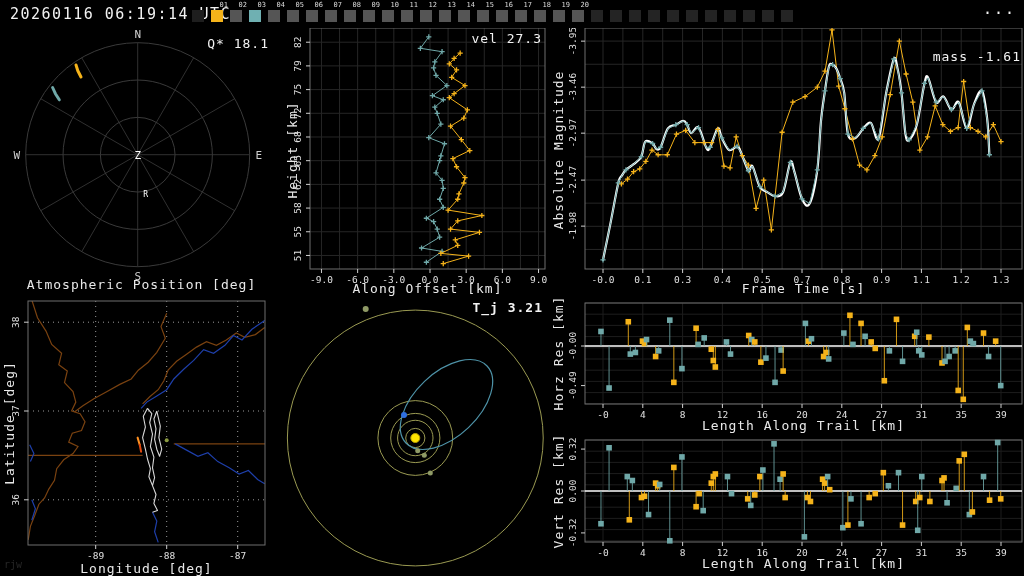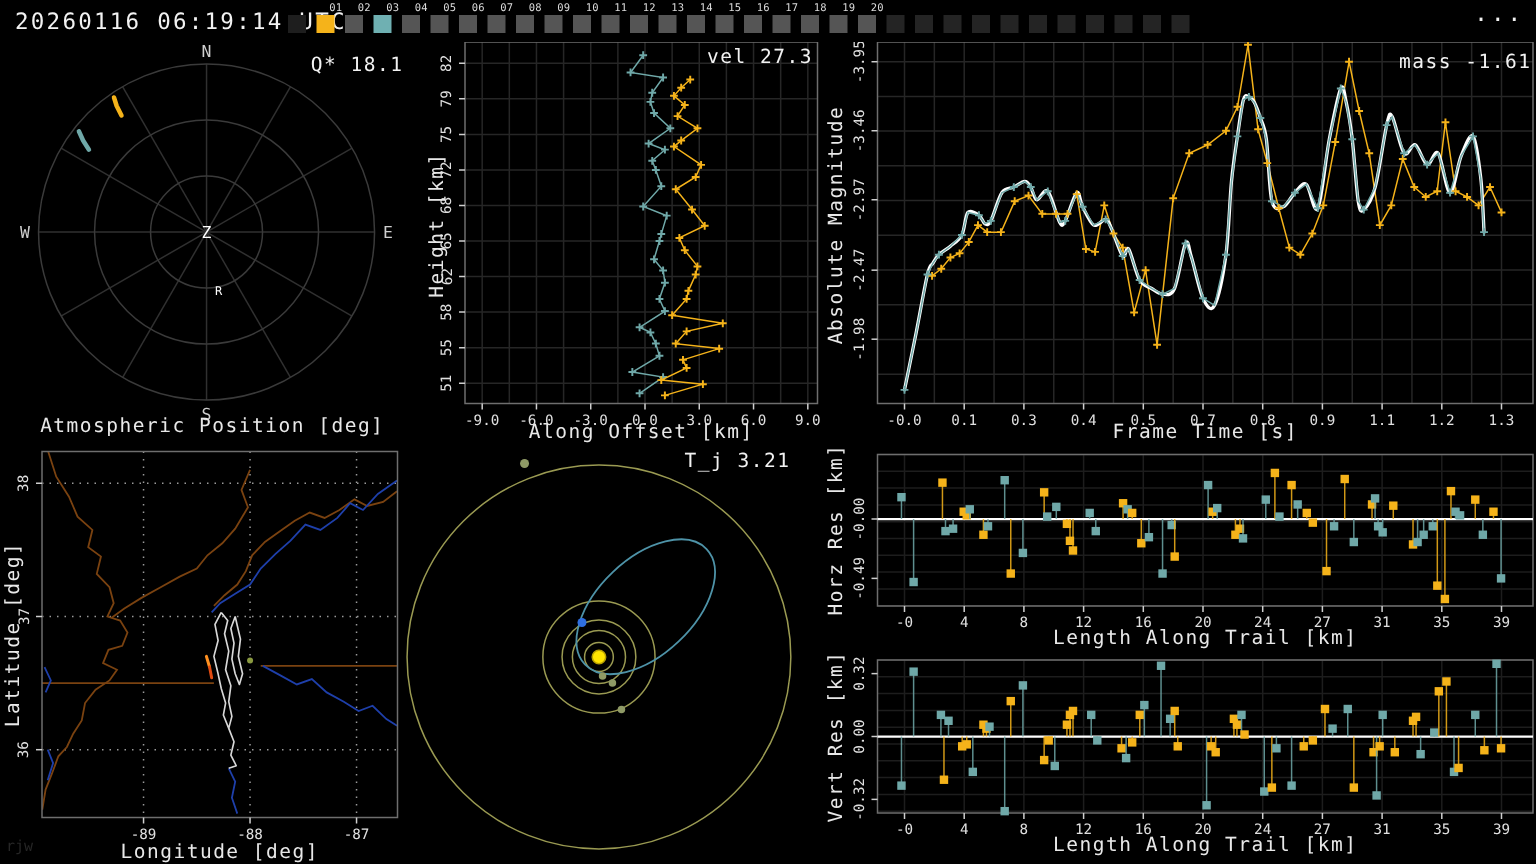--- a/index.html
+++ b/index.html
@@ -332,21 +332,21 @@
         <path d="M343.2461538461538 30.98700000000001H348.44615384615383M345.8461538461538 28.387000000000008V33.58700000000001" stroke="#6fa8a8" stroke-width="1.3" fill="none"></path>
         <path d="M350.9 64.791H356.1M353.5 62.190999999999995V67.39099999999999" stroke="#6fa8a8" stroke-width="1.3" fill="none"></path>
         <path d="M358.5538461538461 111.741H363.75384615384615M361.15384615384613 109.141V114.341" stroke="#6fa8a8" stroke-width="1.3" fill="none"></path>
         <path d="M373.86153846153843 55.40099999999999H379.0615384615385M376.46153846153845 52.80099999999999V58.00099999999999" stroke="#6fa8a8" stroke-width="1.3" fill="none"></path>
         <path d="M385.49538461538464 74.18100000000001H390.6953846153847M388.09538461538466 71.58100000000002V76.781" stroke="#6fa8a8" stroke-width="1.3" fill="none"></path>
         <path d="M400.8030769230769 81.69299999999997H406.00307692307695M403.4030769230769 79.09299999999998V84.29299999999996" stroke="#6fa8a8" stroke-width="1.3" fill="none"></path>
         <path d="M416.11076923076917 100.47299999999998H421.3107692307692M418.7107692307692 97.87299999999999V103.07299999999998" stroke="#6fa8a8" stroke-width="1.3" fill="none"></path>
         <path d="M431.4184615384615 62.913H436.61846153846153M434.0184615384615 60.312999999999995V65.51299999999999" stroke="#6fa8a8" stroke-width="1.3" fill="none"></path>
         <path d="M438.7661538461538 126.76499999999997H443.9661538461539M441.36615384615385 124.16499999999998V129.36499999999998" stroke="#6fa8a8" stroke-width="1.3" fill="none"></path>
       </svg>
-    <div class="anno" style="top:6px;right:3px;text-align:right;">mass -1.61</div>
+    <div class="anno" style="top:21px;right:3px;text-align:right;">mass -1.61</div>
     <div class="xlabel" style="left:37px;top:253px;width:437px;">Frame Time [s]</div>
     <div class="ylabel" style="left:10px;top:122px;">Absolute Magnitude</div>
   </div>
 
   <div class="panel" id="p-map" style="left:0;top:298px;width:283px;height:278px;">
     <svg id="svg-map" width="283" height="278" viewBox="0 0 283 278">
         <defs>
           <clipPath id="mapclip">
             <rect x="28" y="3" width="237" height="244"></rect>
           </clipPath>
@@ -386,21 +386,21 @@
         <text x="19" y="24.200000000000003" font-size="9.5" text-anchor="middle" fill="#e0e0e0" font-family="&quot;DejaVu Sans Mono&quot;,monospace" transform="rotate(-90 19 24.200000000000003)">38</text>
         <line x1="24" y1="113" x2="28" y2="113" stroke="#cfcfcf" stroke-width="1"></line>
         <text x="19" y="113" font-size="9.5" text-anchor="middle" fill="#e0e0e0" font-family="&quot;DejaVu Sans Mono&quot;,monospace" transform="rotate(-90 19 113)">37</text>
         <line x1="24" y1="201.8" x2="28" y2="201.8" stroke="#cfcfcf" stroke-width="1"></line>
         <text x="19" y="201.8" font-size="9.5" text-anchor="middle" fill="#e0e0e0" font-family="&quot;DejaVu Sans Mono&quot;,monospace" transform="rotate(-90 19 201.8)">36</text>
       </svg>
     <div class="xlabel" style="left:28px;top:263px;width:237px;">Longitude [deg]</div>
     <div class="ylabel" style="left:9px;top:125px;">Latitude [deg]</div>
   </div>
 
-  <div class="panel" id="p-orbit" style="left:268px;top:298px;width:265px;height:278px;">
+  <div class="panel" id="p-orbit" style="left:284px;top:298px;width:265px;height:278px;font-weight:bold;">
     <svg id="svg-orbit" width="265" height="278" viewBox="0 0 265 278">
         <circle cx="131.3" cy="140" r="9.594000000000001" fill="none" stroke="#9a9a52" stroke-width="1"></circle>
         <circle cx="131.3" cy="140" r="17.712" fill="none" stroke="#9a9a52" stroke-width="1"></circle>
         <circle cx="131.3" cy="140" r="24.6" fill="none" stroke="#9a9a52" stroke-width="1"></circle>
         <circle cx="131.3" cy="140" r="37.392" fill="none" stroke="#9a9a52" stroke-width="1"></circle>
         <circle cx="131.3" cy="140" r="127.92000000000002" fill="none" stroke="#9a9a52" stroke-width="1"></circle>
         <ellipse cx="162.5" cy="106.5" rx="55.9" ry="31.9" fill="none" stroke="#4e93a8" stroke-width="1.2" transform="rotate(-43.5 162.5 106.5)"></ellipse>
         <circle cx="133.7" cy="152.7" r="2.5" fill="#8f9a66"></circle>
         <circle cx="140.3" cy="157.3" r="2.5" fill="#8f9a66"></circle>
         <circle cx="146.3" cy="175" r="2.5" fill="#8f9a66"></circle>

